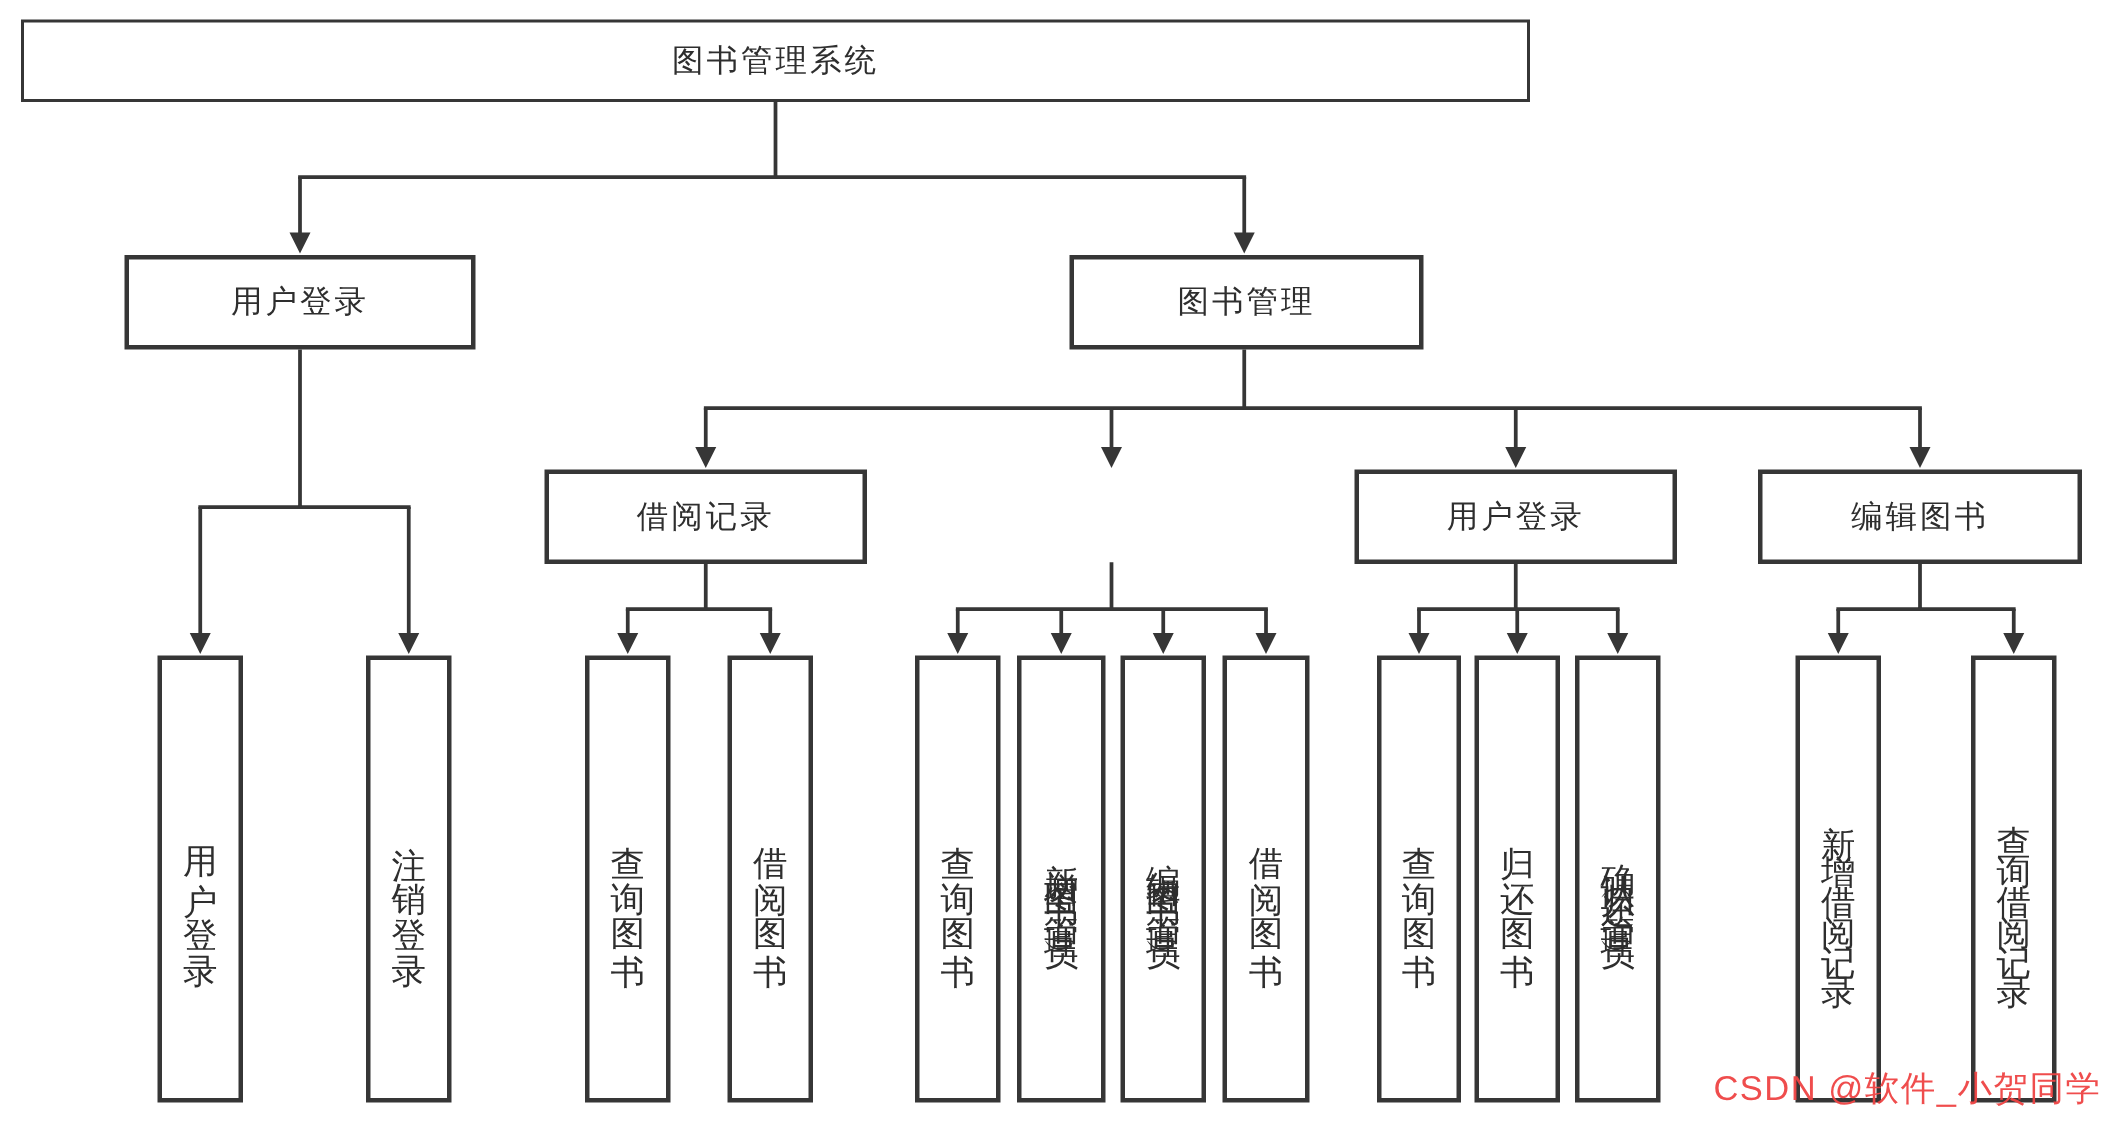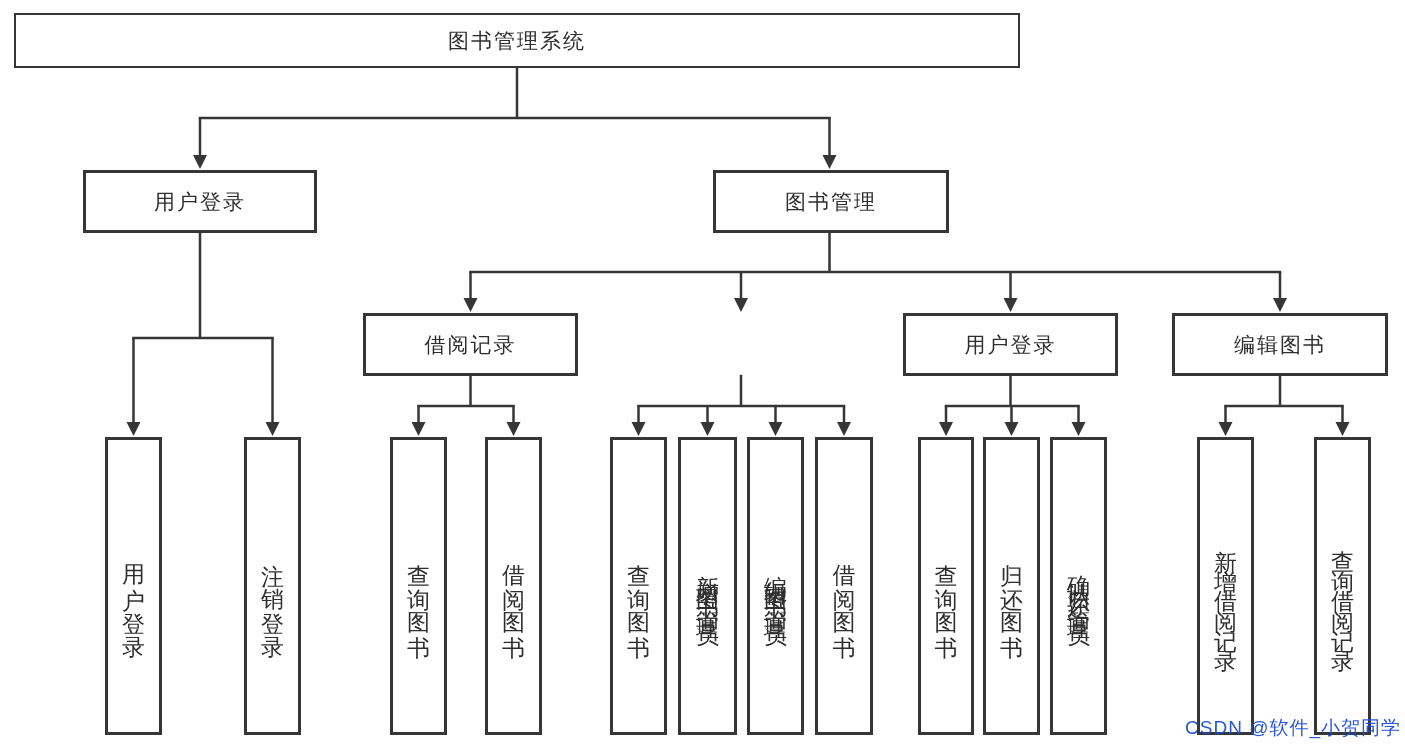--- a/index.html
+++ b/index.html
@@ -54,23 +54,23 @@
     padding-top: 12px;
   }
   .node.vertical.long .node-label {
     letter-spacing: 7px;
     padding-top: 5px;
   }
   .watermark {
     position: absolute;
     right: 4px;
     bottom: 6px;
-    font-size: 19px;
+    font-size: 23px;
     letter-spacing: 1px;
-    color: #1d4ed8;
+    color: #ef4444;
     opacity: 0.95;
     z-index: 5;
   }
 </style>
 </head>
 <body>
 
 <div class="stage">
   <svg class="connector-layer" xmlns="http://www.w3.org/2000/svg" width="1405" height="747" viewBox="0 0 1405 747">
       <path d="M517 68 V118 M200 118 H829.5" stroke="#363636" stroke-width="2.5" fill="none" stroke-linecap="square"></path>

